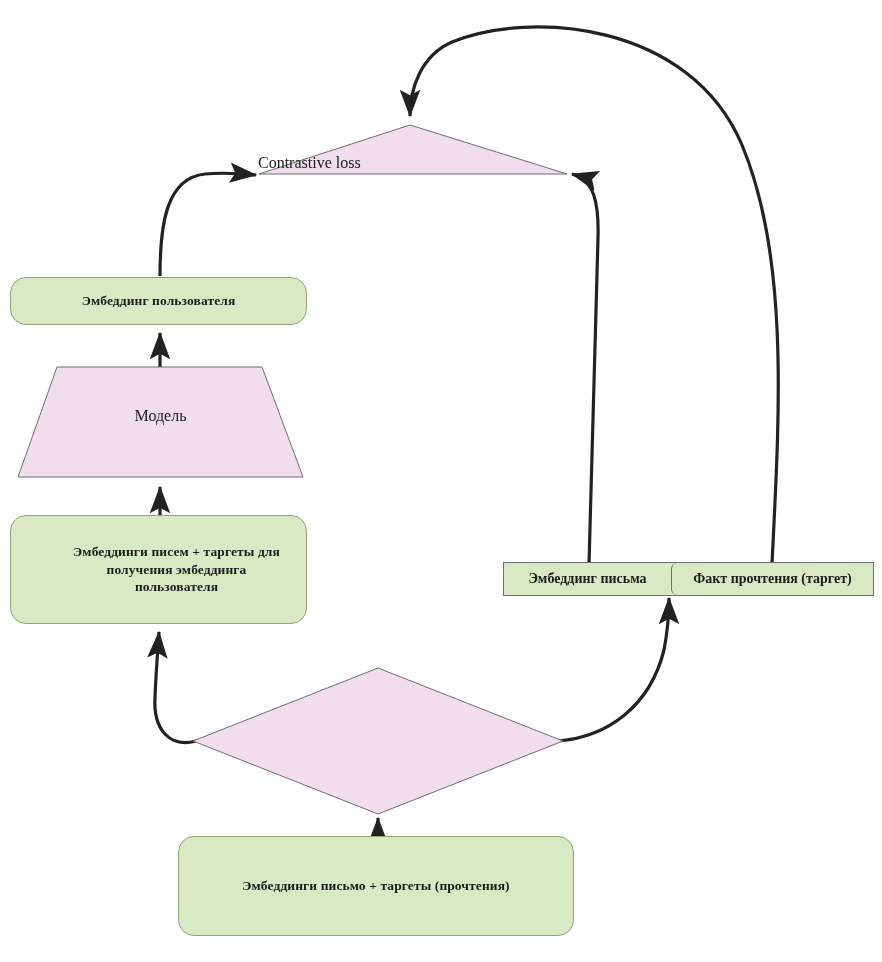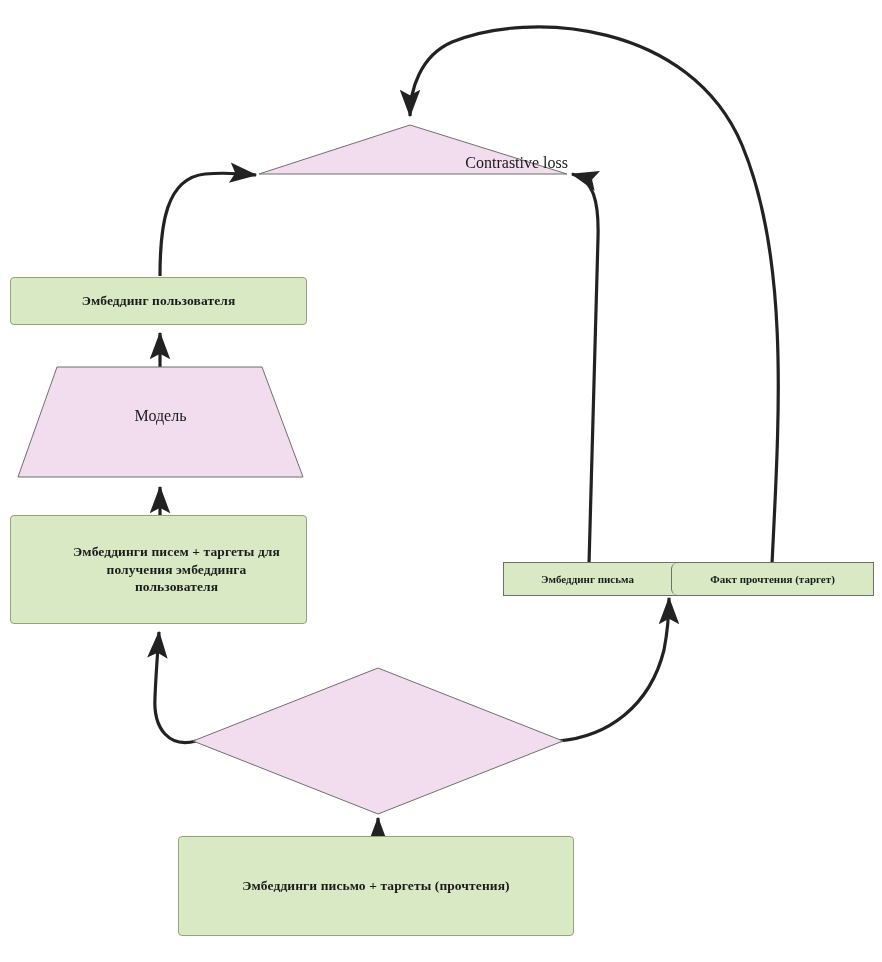--- a/index.html
+++ b/index.html
@@ -23,43 +23,43 @@
     padding:0 10px;
     position:relative;
     z-index:3;
     white-space:pre-line;
   }
 
   
   .box-green{
     background:#d8e9c4;
     border:1px solid #90a673;
-    border-radius:4px;
+    border-radius:16px;
   }
 
   
   .tri-wrap{position:absolute;}
   .tri-wrap svg{position:absolute;left:0;top:0;}
-  .tri-wrap .lbl{position:absolute;left:0;right:0;top:30px;text-align:right;}
+  .tri-wrap .lbl{position:absolute;left:0;right:0;top:30px;text-align:left;}
 
   
   .trap-wrap{position:absolute;}
   .trap-wrap svg{position:absolute;left:0;top:0;}
   .trap-wrap .lbl{position:absolute;left:0;right:0;top:41px;text-align:center;}
 
   
   .dia-wrap{position:absolute;}
   .dia-wrap svg{position:absolute;left:0;top:0;}
   .dia-wrap .lbl{position:absolute;left:0;right:0;top:46px;text-align:center;}
 
   
   .table-node{position:absolute;display:flex;border:1px solid #6f6f6f;background:#d8e9c4;}
   .table-node .cell{
     display:flex;align-items:center;justify-content:center;
-    font-weight:bold;font-size:11px;color:#1b1b1b;
+    font-weight:bold;font-size:14px;color:#1b1b1b;
     box-sizing:border-box;height:100%;
   }
   .table-node .cell.sep{border-left:1px solid #6f6f6f;}
 </style>
 </head>
 <body>
 
 <div id="stage">
 
   <svg id="edges" viewBox="0 0 882 962" xmlns="http://www.w3.org/2000/svg">

